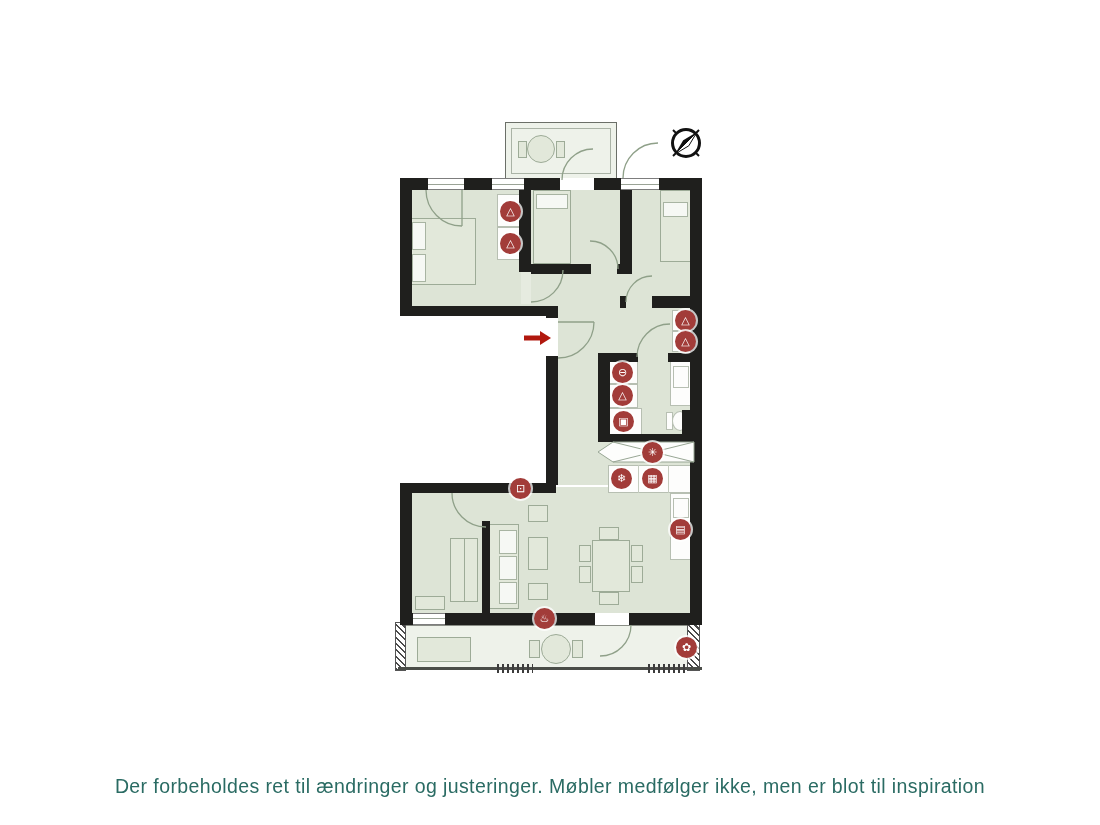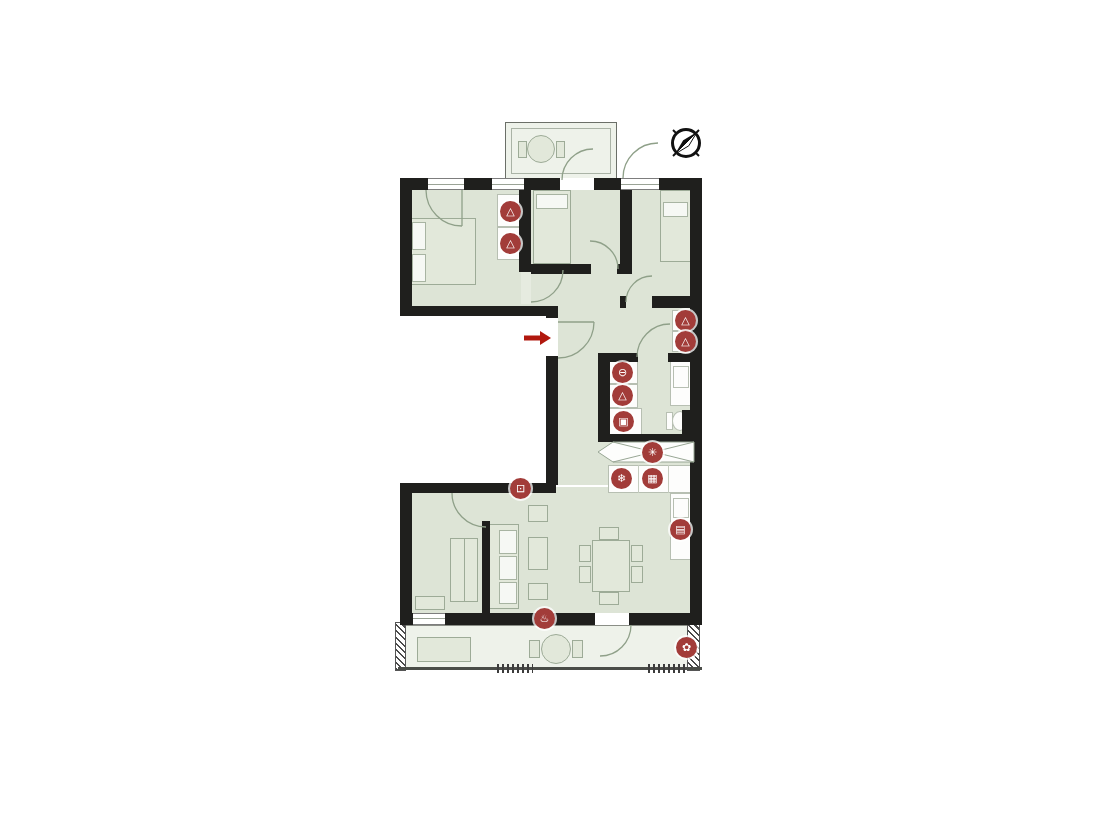--- a/index.html
+++ b/index.html
@@ -179,13 +179,14 @@
   <div class="ric" style="left:612px;top:385px;">△</div>
   <div class="ric" style="left:613px;top:411px;">▣</div>
   <div class="ric" style="left:642px;top:442px;">✳</div>
   <div class="ric" style="left:611px;top:468px;">❄</div>
   <div class="ric" style="left:642px;top:468px;">▦</div>
   <div class="ric" style="left:670px;top:519px;">▤</div>
   <div class="ric" style="left:510px;top:478px;">⊡</div>
   <div class="ric" style="left:534px;top:608px;">♨</div>
   <div class="ric" style="left:676px;top:637px;">✿</div>
 
+  <div class="disclaimer">Der forbeholdes ret til ændringer og justeringer. Møbler medfølger ikke, men er blot til inspiration</div>
 </div>
 
 </body></html>

